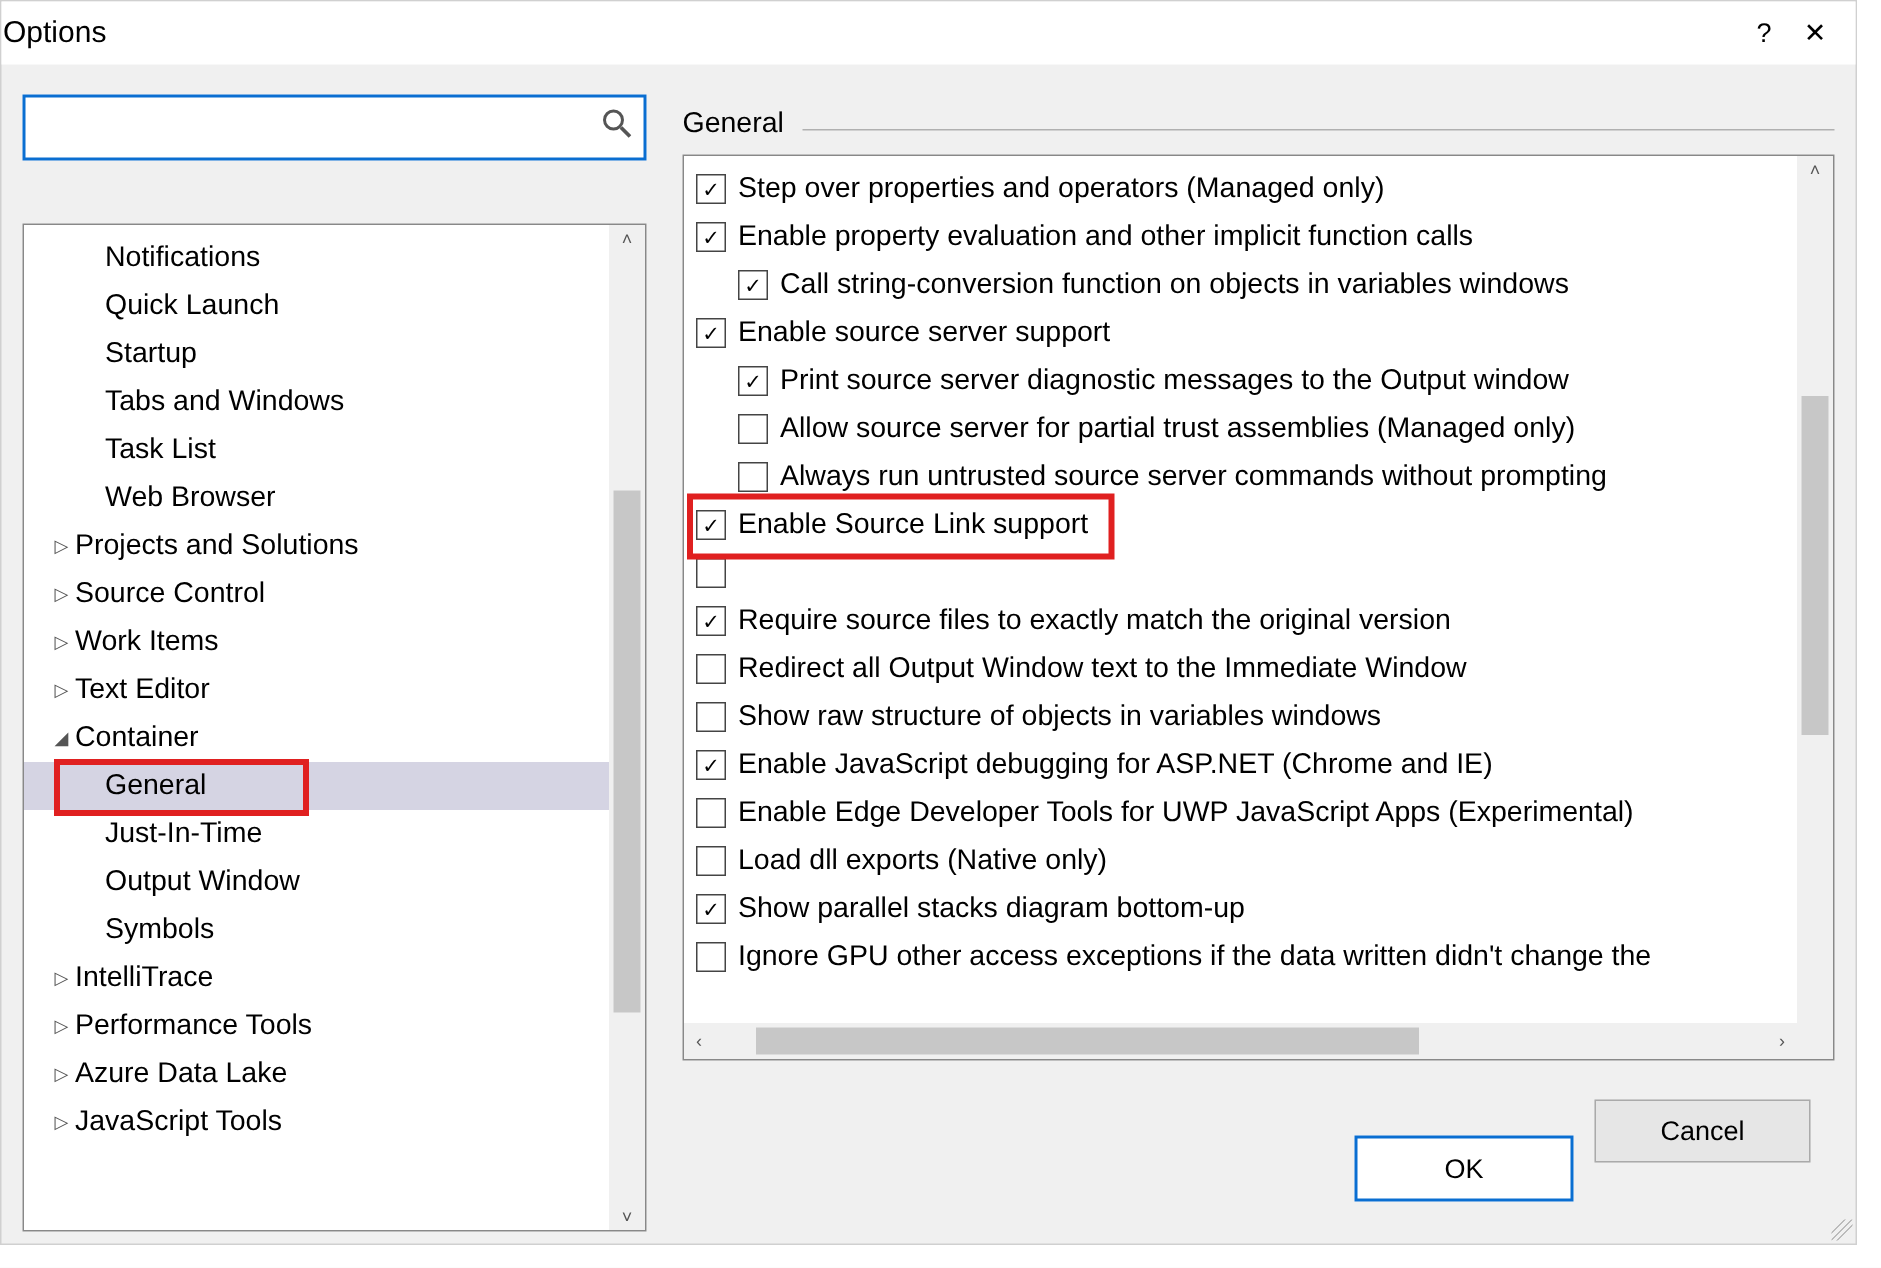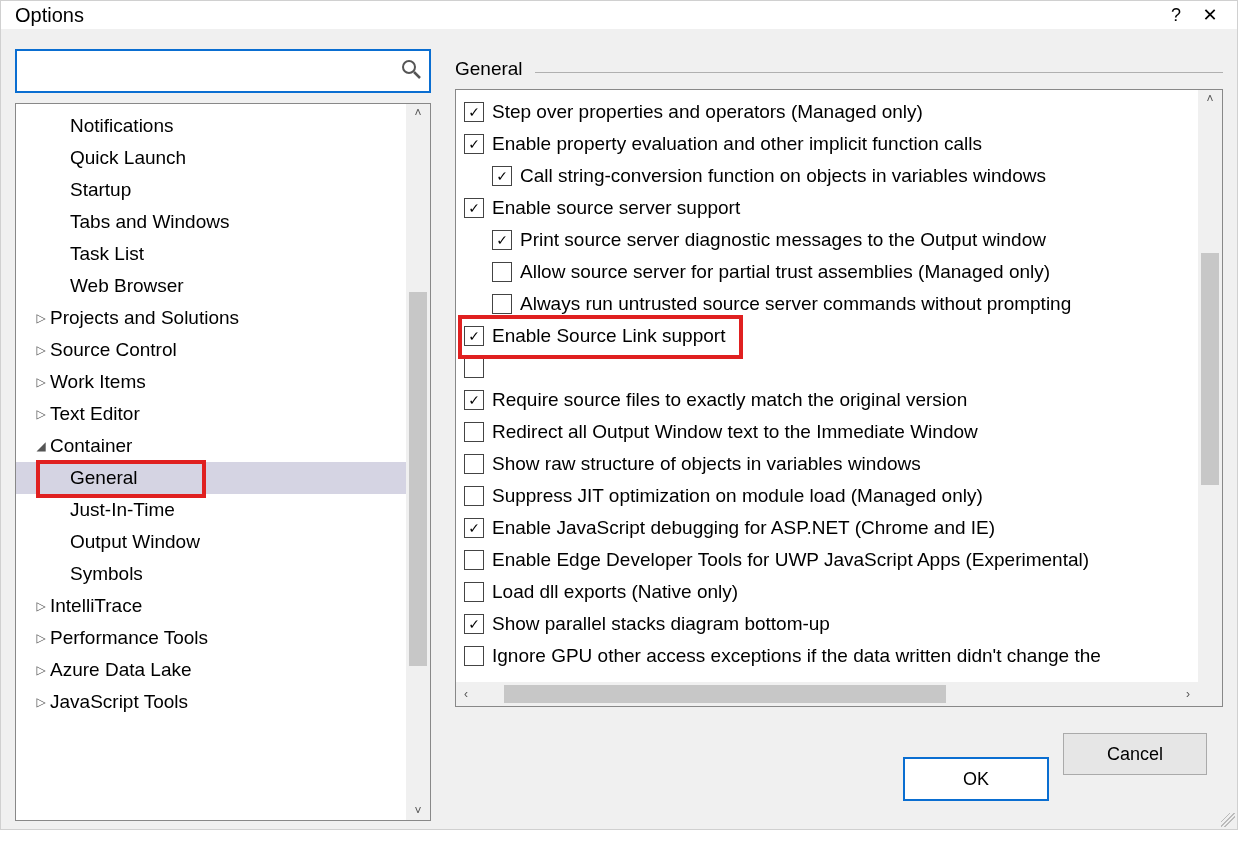--- a/index.html
+++ b/index.html
@@ -17,24 +17,24 @@
     width: 1236px;
     height: 828px;
     background: #f0f0f0;
     border: 1px solid #d0d0d0;
     position: relative;
     display: flex;
     flex-direction: column;
   }
   .titlebar {
     background: #fff;
-    height: 28px;
-    display: flex;
-    align-items: center;
-    padding: 0 10px 0 14px;
+    height: 42px;
+    display: flex;
+    align-items: center;
+    padding: 0 10px 0 1px;
     font-size: 20px;
   }
   .titlebar .title { flex: 1; }
   .titlebar .btn {
     width: 34px;
     height: 34px;
     display: flex;
     align-items: center;
     justify-content: center;
     font-size: 18px;
@@ -44,20 +44,21 @@
     flex: 1;
     display: flex;
     padding: 20px 14px 8px 14px;
     gap: 24px;
     min-height: 0;
   }
   .left-col {
     display: flex;
     flex-direction: column;
     width: 416px;
+    gap: 32px;
   }
   .search-wrap {
     border: 2px solid #0a6ed1;
     background: #fff;
     height: 40px;
     display: flex;
     align-items: center;
     padding: 0 8px;
     margin-bottom: 10px;
   }
@@ -373,24 +374,20 @@
             </div>
             <div class="opt-row indent-0">
               <div class="chk"></div>
               <span>Redirect all Output Window text to the Immediate Window</span>
             </div>
             <div class="opt-row indent-0">
               <div class="chk"></div>
               <span>Show raw structure of objects in variables windows</span>
             </div>
             <div class="opt-row indent-0">
-              <div class="chk"></div>
-              <span>Suppress JIT optimization on module load (Managed only)</span>
-            </div>
-            <div class="opt-row indent-0">
               <div class="chk">✓</div>
               <span>Enable JavaScript debugging for ASP.NET (Chrome and IE)</span>
             </div>
             <div class="opt-row indent-0">
               <div class="chk"></div>
               <span>Enable Edge Developer Tools for UWP JavaScript Apps (Experimental)</span>
             </div>
             <div class="opt-row indent-0">
               <div class="chk"></div>
               <span>Load dll exports (Native only)</span>

